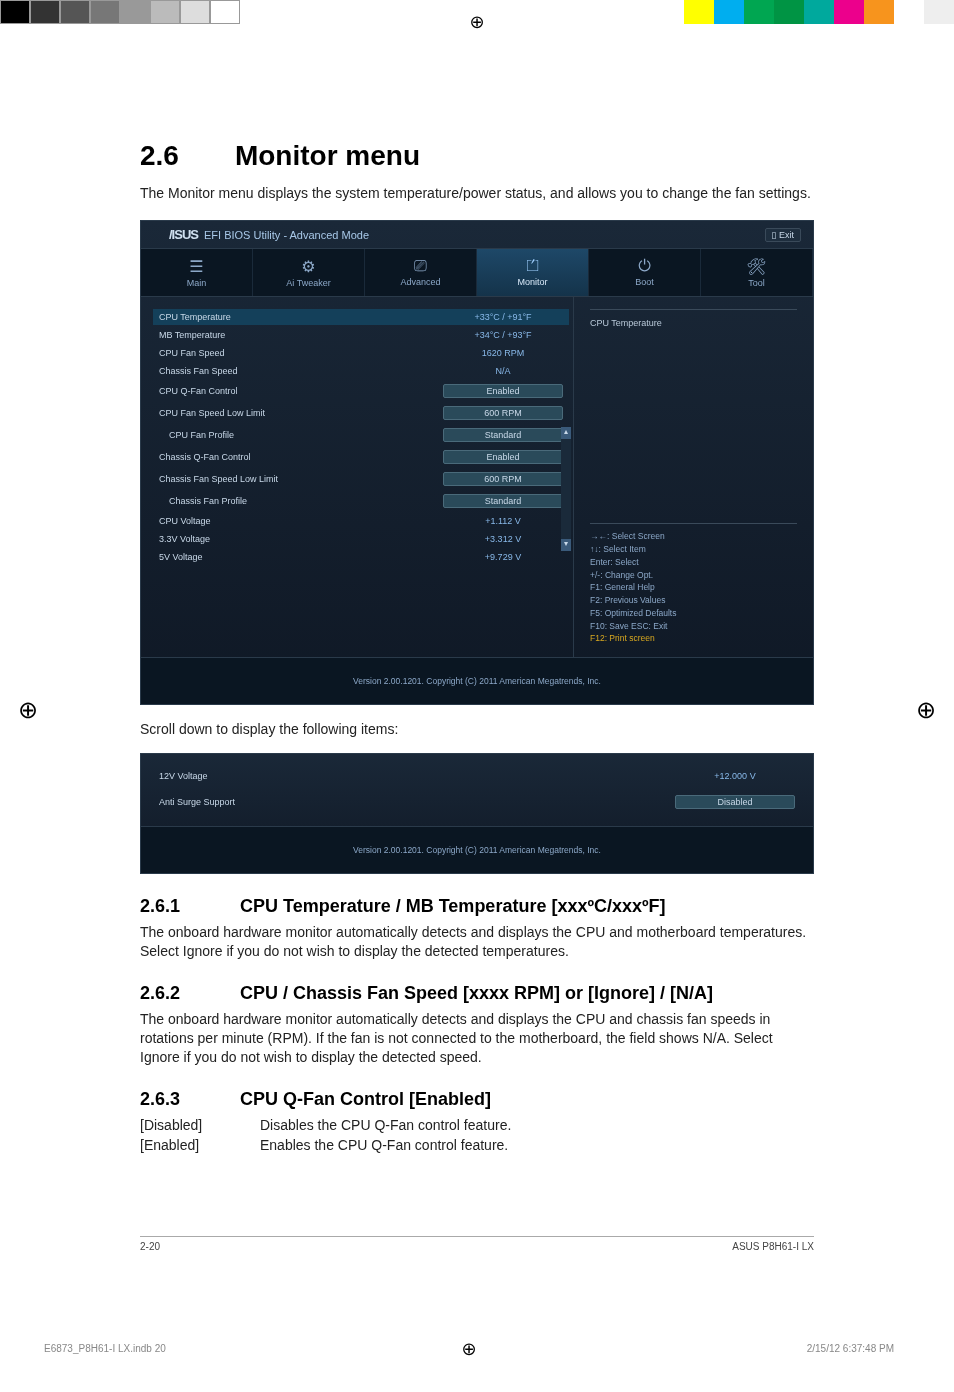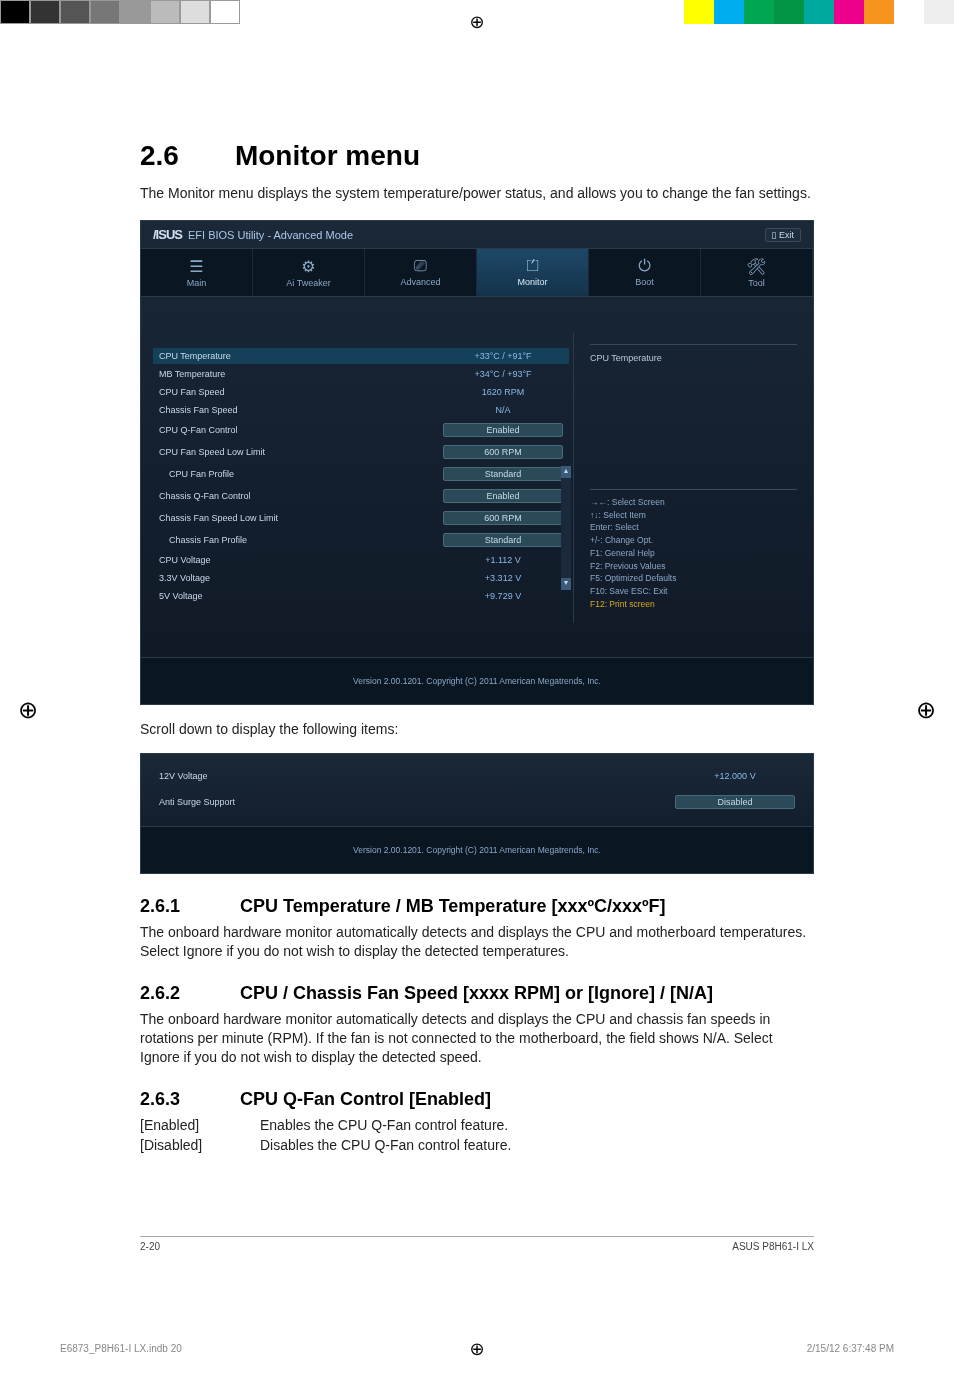--- a/index.html
+++ b/index.html
@@ -8,29 +8,29 @@
 .color-bars-top .left { display: flex; }
 .color-bars-top .right { display: flex; margin-left: auto; }
 .color-block { width: 30px; height: 24px; }
 .reg-mark { position: absolute; top: 11px; left: 50%; transform: translateX(-50%); font-size: 18px; }
 .reg-mark-side { position: absolute; top: 50%; font-size: 24px; }
 .content { padding: 140px 140px 40px 140px; width: 100%; }
 h1 { font-size: 28px; font-weight: bold; margin-bottom: 12px; color: #000; }
 .intro { font-size: 14px; margin-bottom: 18px; color: #222; line-height: 1.3; }
 .bios-container { width: 100%; background: linear-gradient(#1a2838, #0f1825); border: 1px solid #2a3a4a; color: #b8c8d8; font-size: 10px; position: relative; }
 .bios-header { padding: 6px 12px; display: flex; align-items: center; border-bottom: 1px solid #2a3a4a; }
-.bios-logo { font-weight: bold; letter-spacing: -1px; font-size: 13px; color: #d0e0f0; }
+.bios-logo { font-weight: bold; letter-spacing: -1px; font-size: 13px; color: #d0e0f0; margin-left: 16px; }
 .bios-title { margin-left: 6px; color: #a8c8e8; font-size: 11px; }
 .exit-btn { margin-left: auto; font-size: 9px; color: #c8d8e8; padding: 1px 6px; border: 1px solid #3a4a5a; border-radius: 2px; background: #1e2e3e; }
 .tabs { display: flex; background: #0a1622; border-bottom: 1px solid #2a3a4a; }
 .tab { flex: 1; text-align: center; padding: 8px 0; font-size: 9px; color: #8ca8c8; border-right: 1px solid #1a2a3a; }
 .tab.active { background: linear-gradient(#1e4868, #14334a); color: #d8e8f8; }
 .tab-icon { font-size: 16px; display: block; margin-bottom: 2px; color: #8ca8c8; }
 .tab.active .tab-icon { color: #a0d0ff; }
-.bios-body { display: flex; min-height: 360px; align-items: center; }
+.bios-body { display: flex; min-height: 360px; }
 .bios-left { flex: 1; padding: 12px 4px 12px 12px; position: relative; }
 .bios-right { width: 240px; padding: 12px 16px; border-left: 1px solid #2a3a4a; display: flex; flex-direction: column; }
 .help-title { font-size: 9px; color: #b8c8d8; padding-bottom: 6px; border-top: 1px solid #3a4a5a; padding-top: 8px; margin-bottom: 120px; border-bottom: 0; }
 .help-keys { border-top: 1px solid #3a4a5a; padding-top: 6px; font-size: 8.5px; line-height: 1.5; color: #8ca8c8; margin-top: auto; }
 .help-keys .highlight { color: #d8a820; }
 .row { display: flex; align-items: center; padding: 3px 6px; margin-bottom: 2px; font-size: 9px; }
 .row.selected { background: #14405a; }
 .row .label { flex: 1; color: #c8d8e8; }
 .row.indent .label { padding-left: 10px; }
 .row .value { width: 120px; text-align: center; color: #88b8e8; }
@@ -42,21 +42,21 @@
 .scroll-text { margin: 16px 0; font-size: 14px; color: #222; }
 .bios-container2 { width: 100%; background: linear-gradient(#1a2838, #0f1825); border: 1px solid #2a3a4a; color: #b8c8d8; font-size: 10px; }
 .section-h2 { font-size: 18px; font-weight: bold; margin: 22px 0 6px 0; color: #000; }
 .section-num { display: inline-block; width: 100px; }
 .body-text { font-size: 14px; line-height: 1.35; color: #222; margin-bottom: 8px; }
 .option-row { display: flex; font-size: 14px; line-height: 1.3; margin-bottom: 2px; color: #222; }
 .option-key { width: 120px; }
 .page-footer { position: absolute; bottom: 140px; left: 140px; right: 140px; border-top: 1px solid #aaa; padding-top: 4px; display: flex; font-size: 10px; color: #444; }
 .page-footer .pn { }
 .page-footer .model { margin-left: auto; }
-.print-footer { position: absolute; bottom: 38px; left: 60px; right: 60px; display: flex; font-size: 10px; color: #888; align-items: center; }
+.print-footer { position: absolute; bottom: 38px; left: 44px; right: 60px; display: flex; font-size: 10px; color: #888; align-items: center; }
 .print-footer .ctr { position: absolute; left: 50%; transform: translateX(-50%); font-size: 18px; color: #000; }
 .print-footer .rt { margin-left: auto; }
 </style>
 </head>
 <body>
 
 <div class="color-bars-top">
   <div class="left" id="colors-left">
       <div class="color-block" style="background: rgb(0, 0, 0); border: 1px solid rgb(153, 153, 153);"></div>
       <div class="color-block" style="background: rgb(51, 51, 51); border: 1px solid rgb(153, 153, 153);"></div>
@@ -206,26 +206,26 @@
   <h2 class="section-h2">
     <span class="section-num">2.6.2</span><span>CPU / Chassis Fan Speed [xxxx RPM] or [Ignore] / [N/A]</span>
   </h2>
   <p class="body-text">The onboard hardware monitor automatically detects and displays the CPU and chassis fan speeds in rotations per minute (RPM). If the fan is not connected to the motherboard, the field shows N/A. Select Ignore if you do not wish to display the detected speed.</p>
 
   <h2 class="section-h2">
     <span class="section-num">2.6.3</span><span>CPU Q-Fan Control [Enabled]</span>
   </h2>
   <div id="s263-options">
       <div class="option-row">
+        <span class="option-key">[Disabled]</span>
+        <span>Disables the CPU Q-Fan control feature.</span>
+      </div>
+      <div class="option-row">
         <span class="option-key">[Enabled]</span>
         <span>Enables the CPU Q-Fan control feature.</span>
-      </div>
-      <div class="option-row">
-        <span class="option-key">[Disabled]</span>
-        <span>Disables the CPU Q-Fan control feature.</span>
       </div>
     </div>
 
 </div>
 
 <div class="page-footer">
   <span class="pn">2-20</span>
   <span class="model">ASUS P8H61-I LX</span>
 </div>
 

